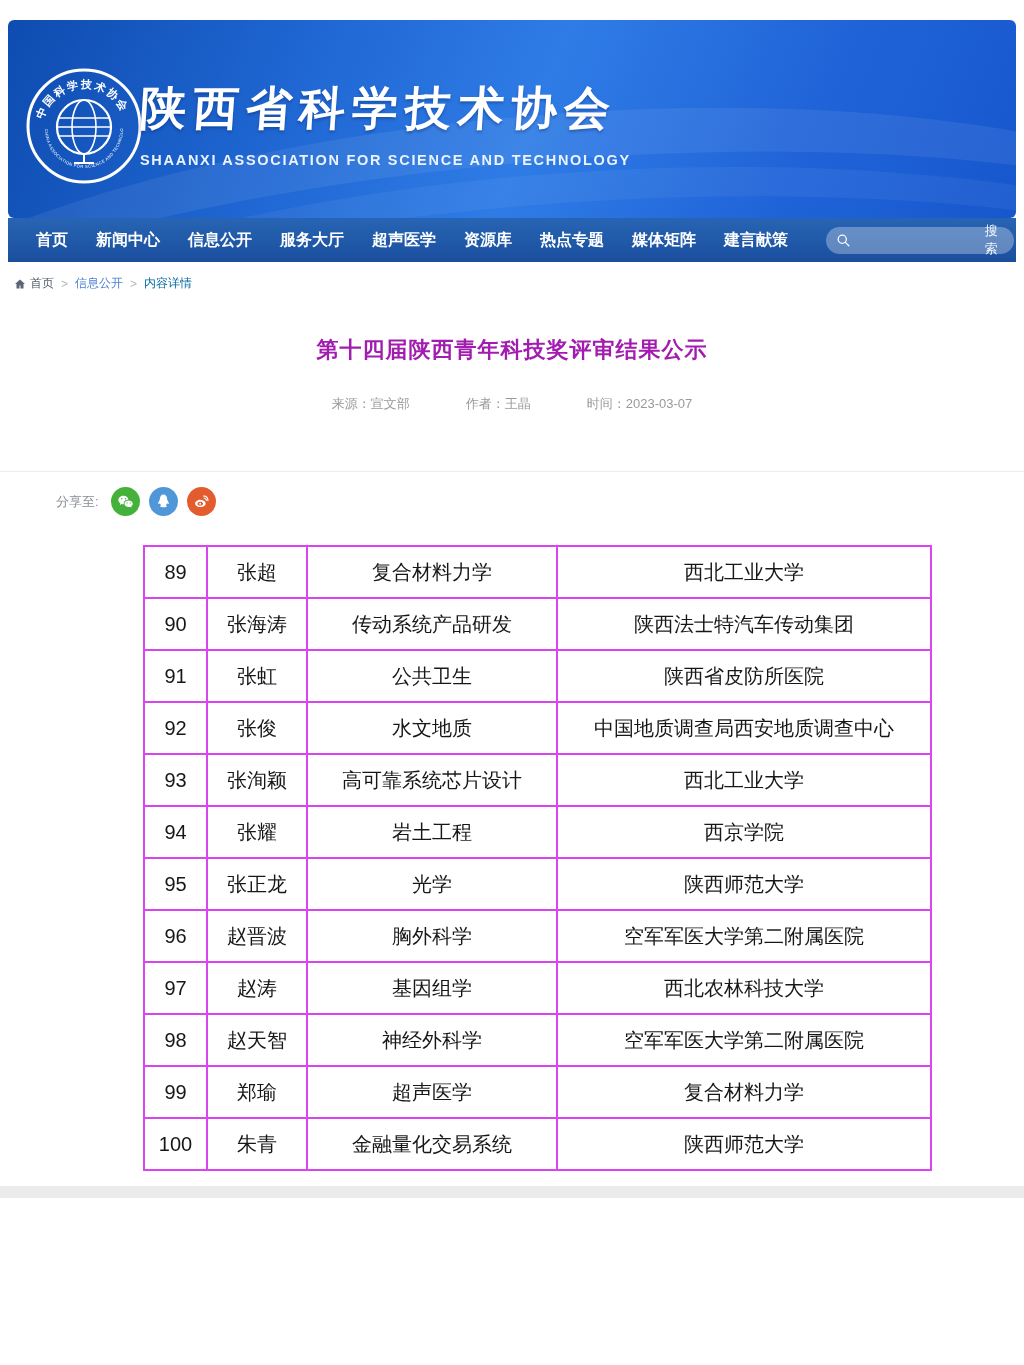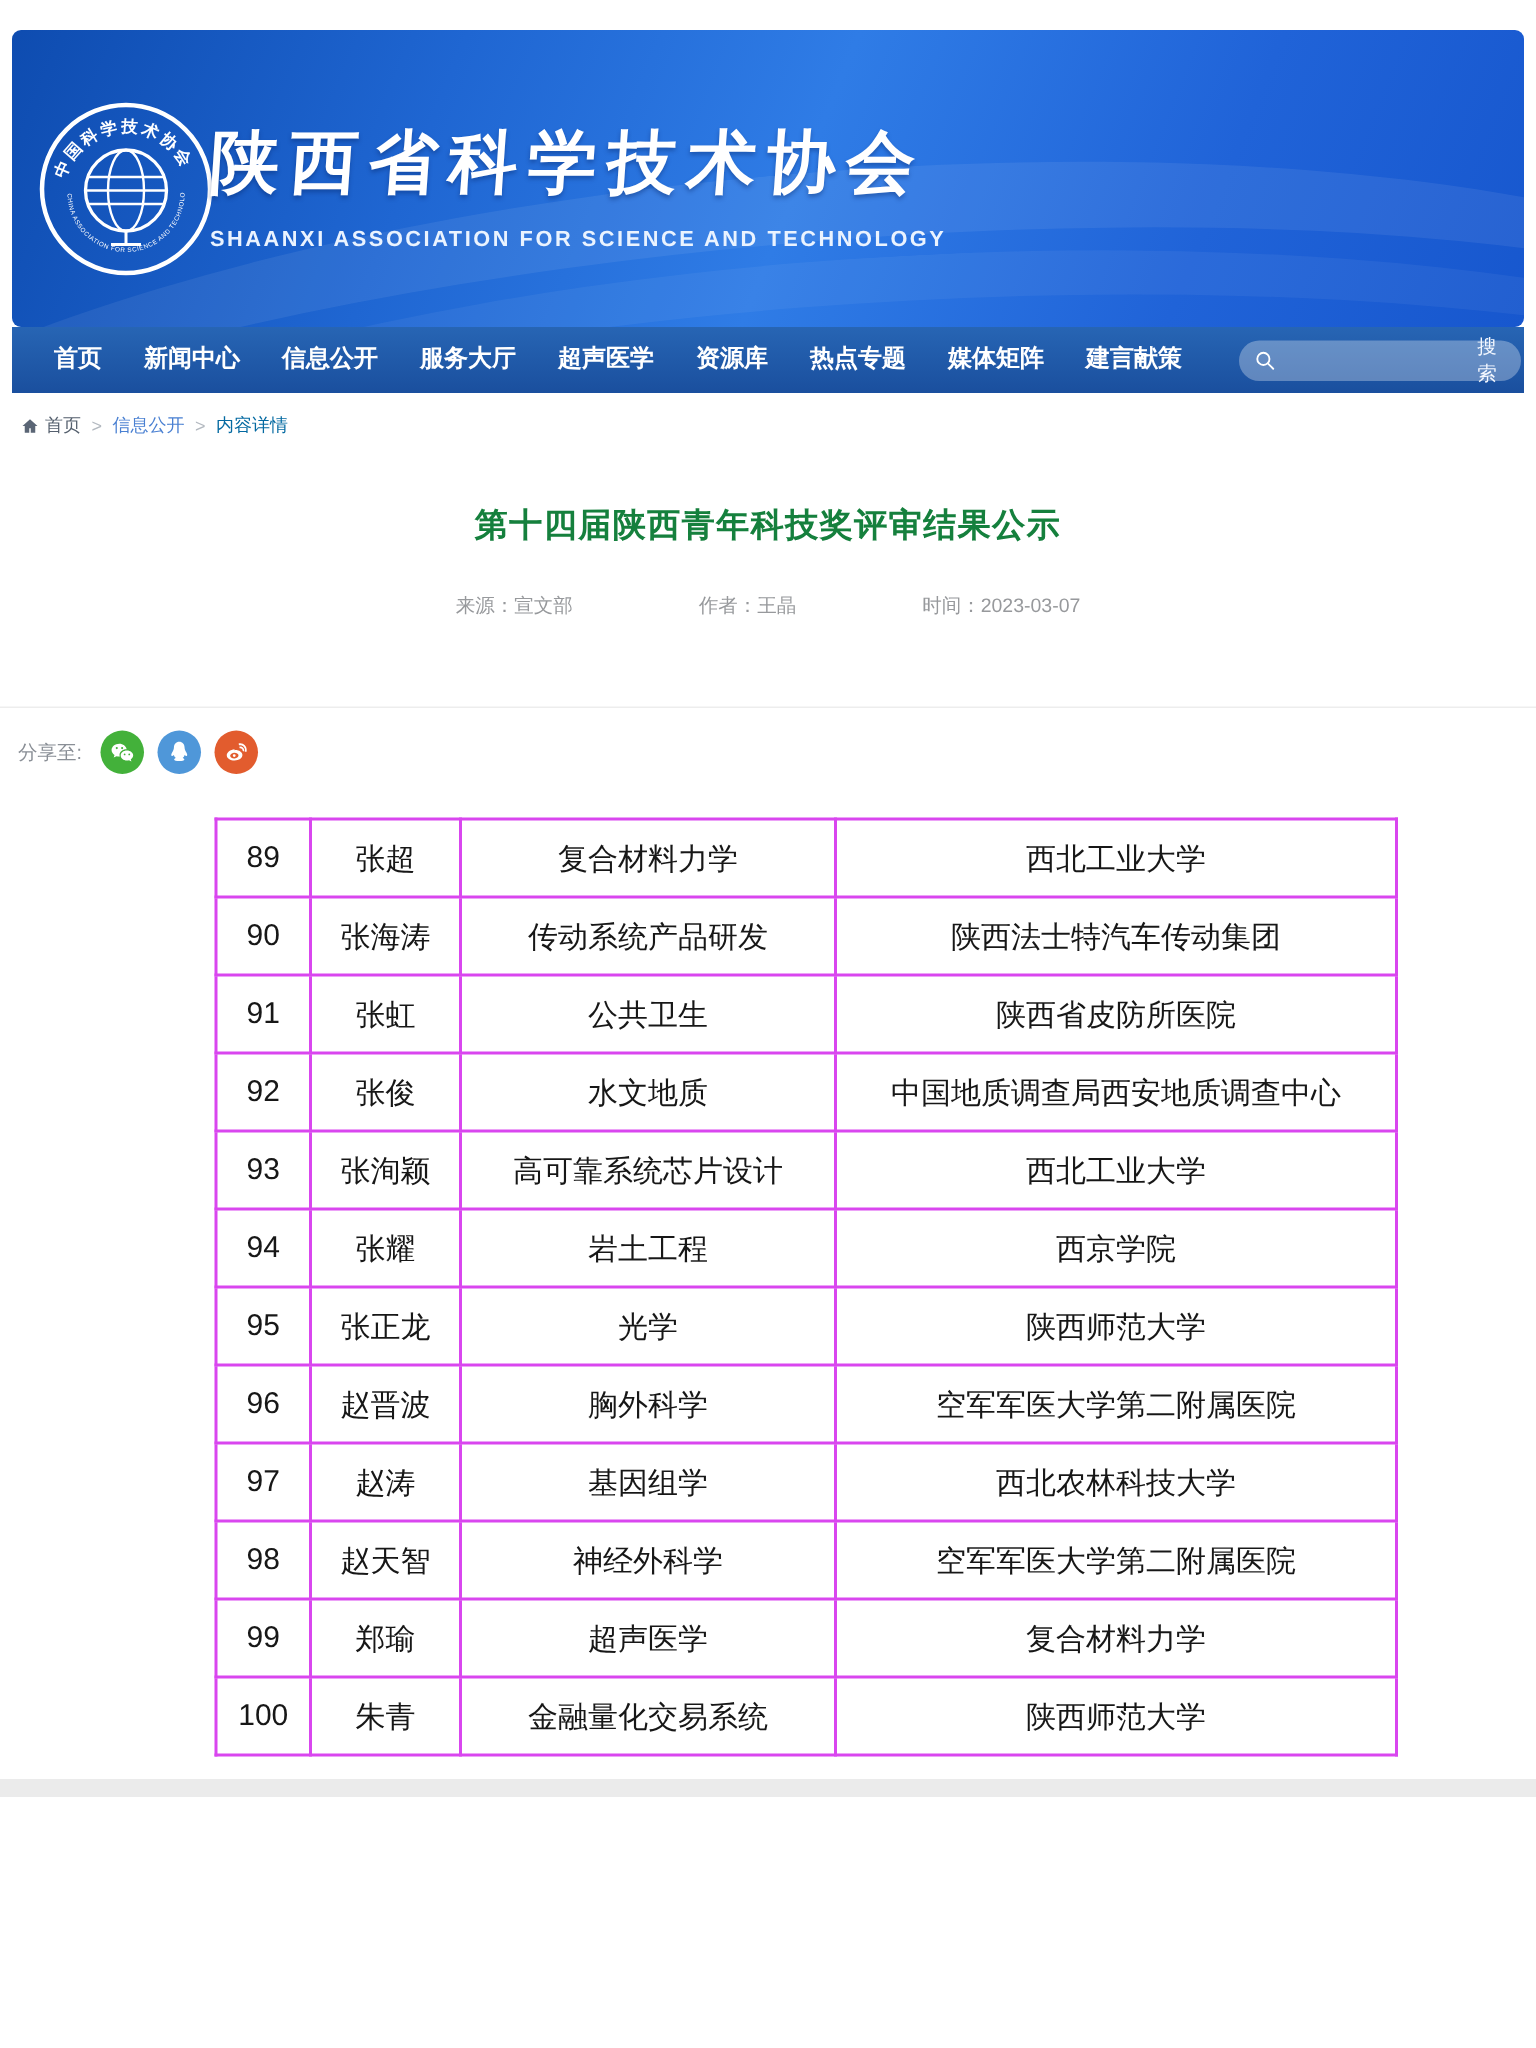--- a/index.html
+++ b/index.html
@@ -36,29 +36,29 @@
 
   
   .breadcrumb{display:flex;align-items:center;gap:7px;padding:13px 14px 11px;font-size:12px;}
   .bc-home{display:flex;align-items:center;gap:4px;color:#55606e;cursor:pointer;}
   .bc-sep{color:#b3b9c0;}
   .bc-item.link{color:#4a80d2;cursor:pointer;}
   .bc-item.current{color:#0369a1;}
 
   
   .article-title{margin-top:32px;text-align:center;font-size:22px;font-weight:bold;
-                 color:#15803d;letter-spacing:1px;}
-  .meta{margin-top:30px;display:flex;justify-content:center;gap:84px;font-size:13px;color:#97999c;}
+                 color:#a21caf;letter-spacing:1px;}
+  .meta{margin-top:30px;display:flex;justify-content:center;gap:56px;font-size:13px;color:#97999c;}
   .article-body{margin:24px 28px 0;font-size:14.5px;line-height:27px;color:#3d3d3d;}
   .article-body p{margin:0;text-indent:2em;}
   .divider{margin-top:58px;border-top:1px solid #ededed;}
 
   
   .share-row{display:flex;align-items:center;gap:9px;padding:15px 12px 13px;}
-  .share-label{font-size:13px;color:#8a8f96;margin-right:3px;}
+  .share-label{font-size:13px;color:#8a8f96;margin-right:3px;margin-left:44px;}
   .share-btn{width:29px;height:29px;border-radius:50%;border:none;padding:0;cursor:pointer;
              display:flex;align-items:center;justify-content:center;background:#ccc;}
   .share-btn svg{width:19px;height:19px;}
 
   
   .table-wrap{margin:16px 0 0 143px;}
   table.award{border-collapse:collapse;width:787px;table-layout:fixed;}
   table.award td{border:2px solid #d946ef;height:50px;text-align:center;vertical-align:middle;
                  font-size:20px;color:#171717;padding:0 4px;overflow:hidden;white-space:nowrap;}
   td.col0{font-size:21px;}

